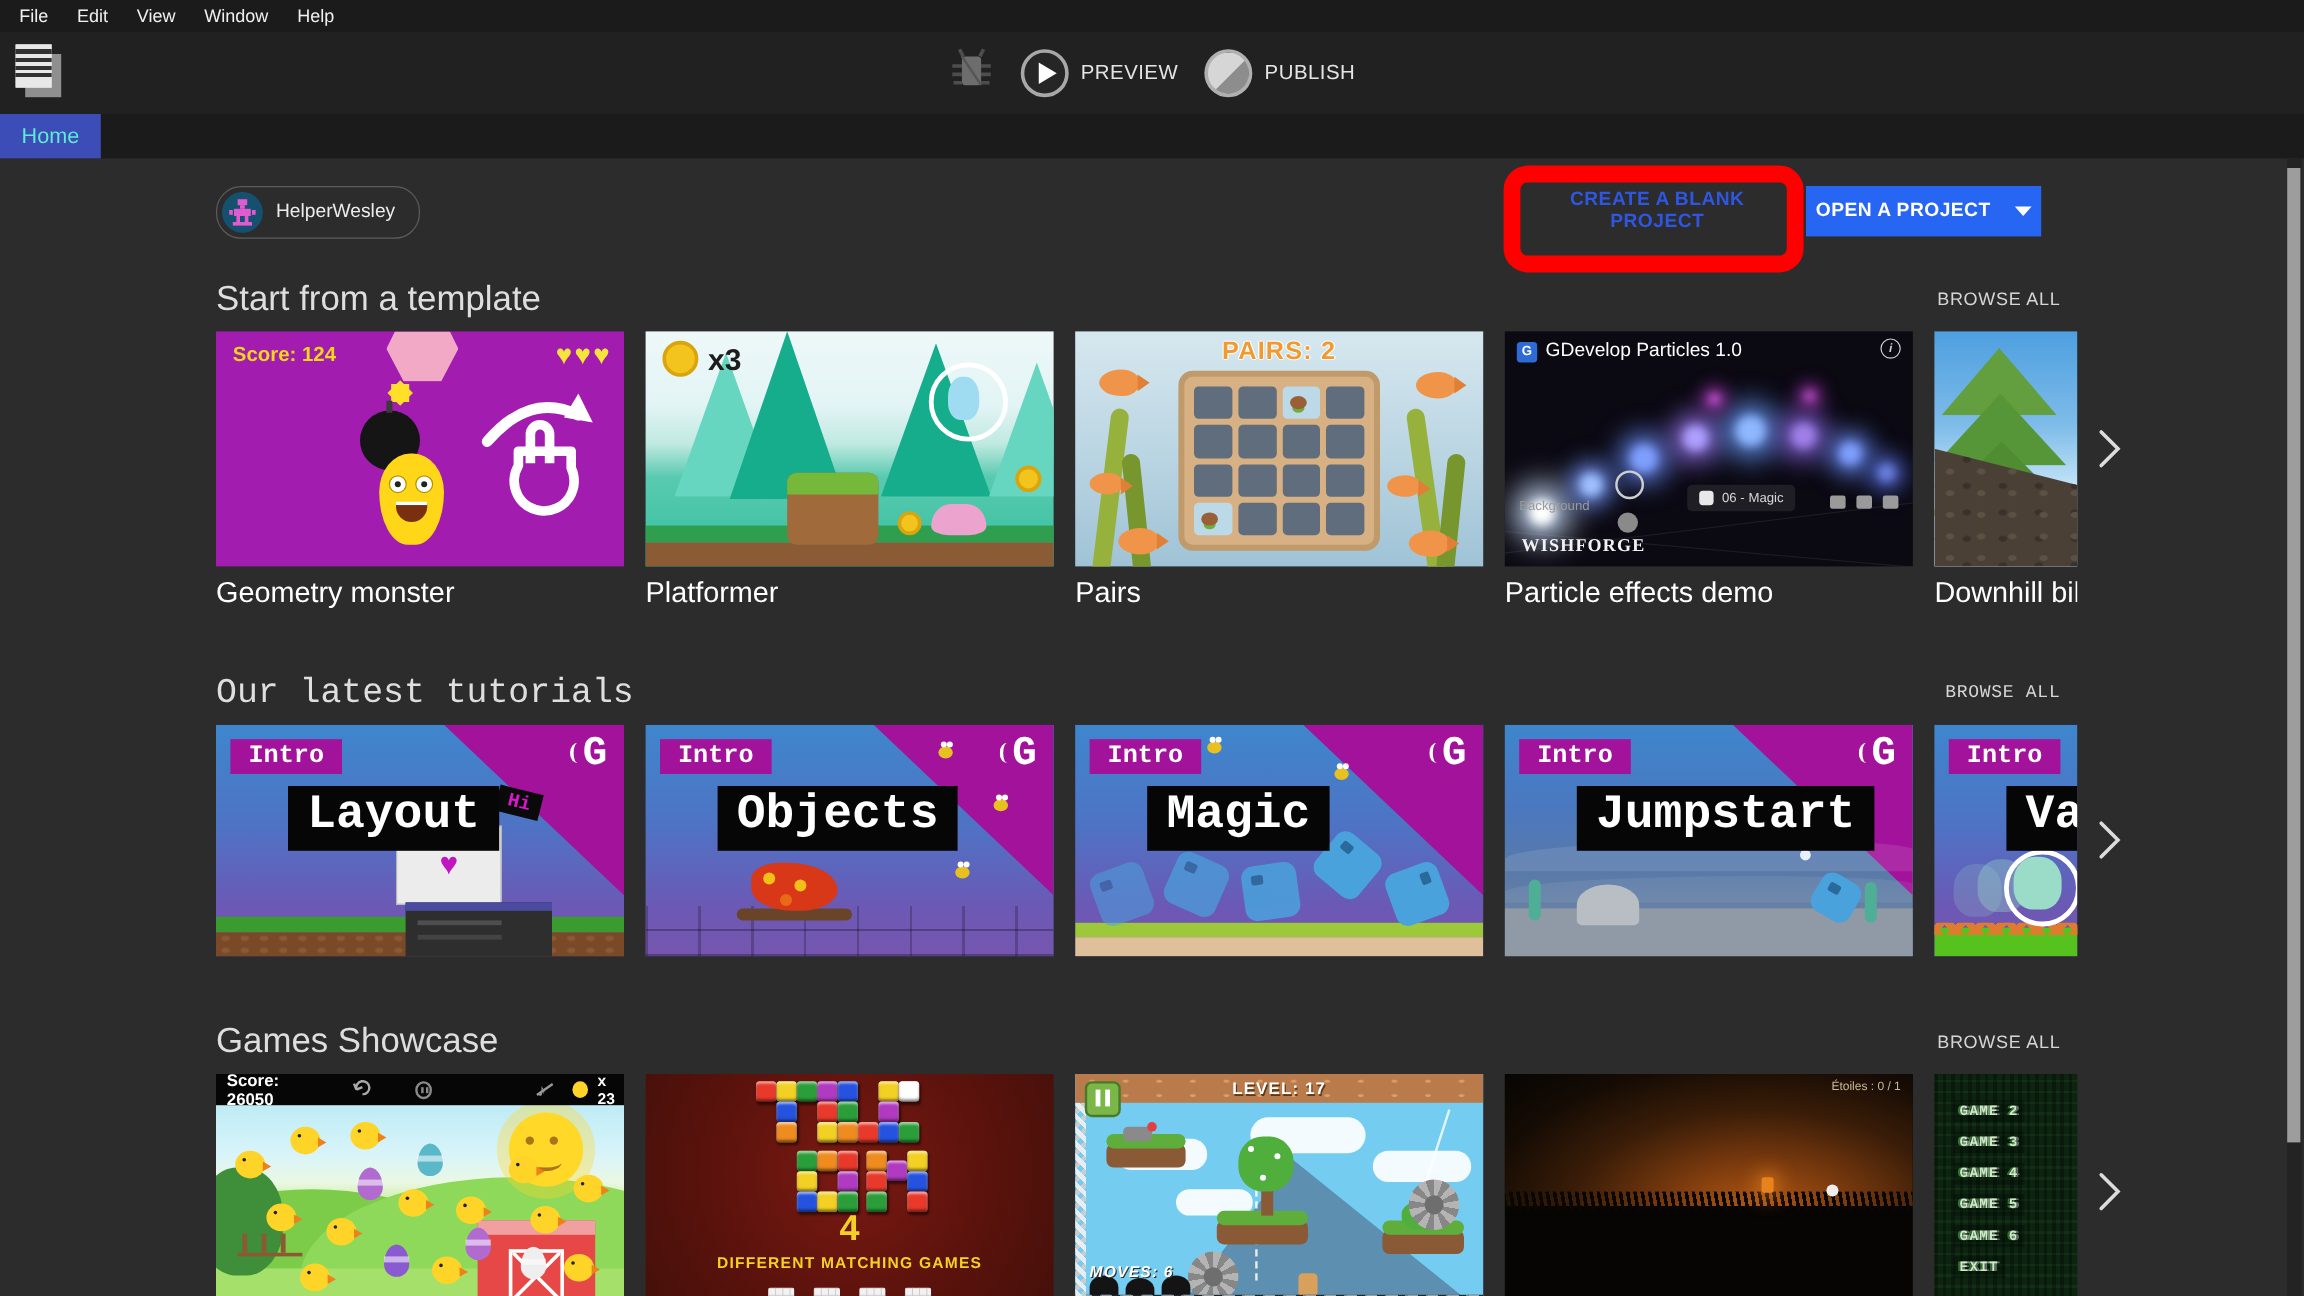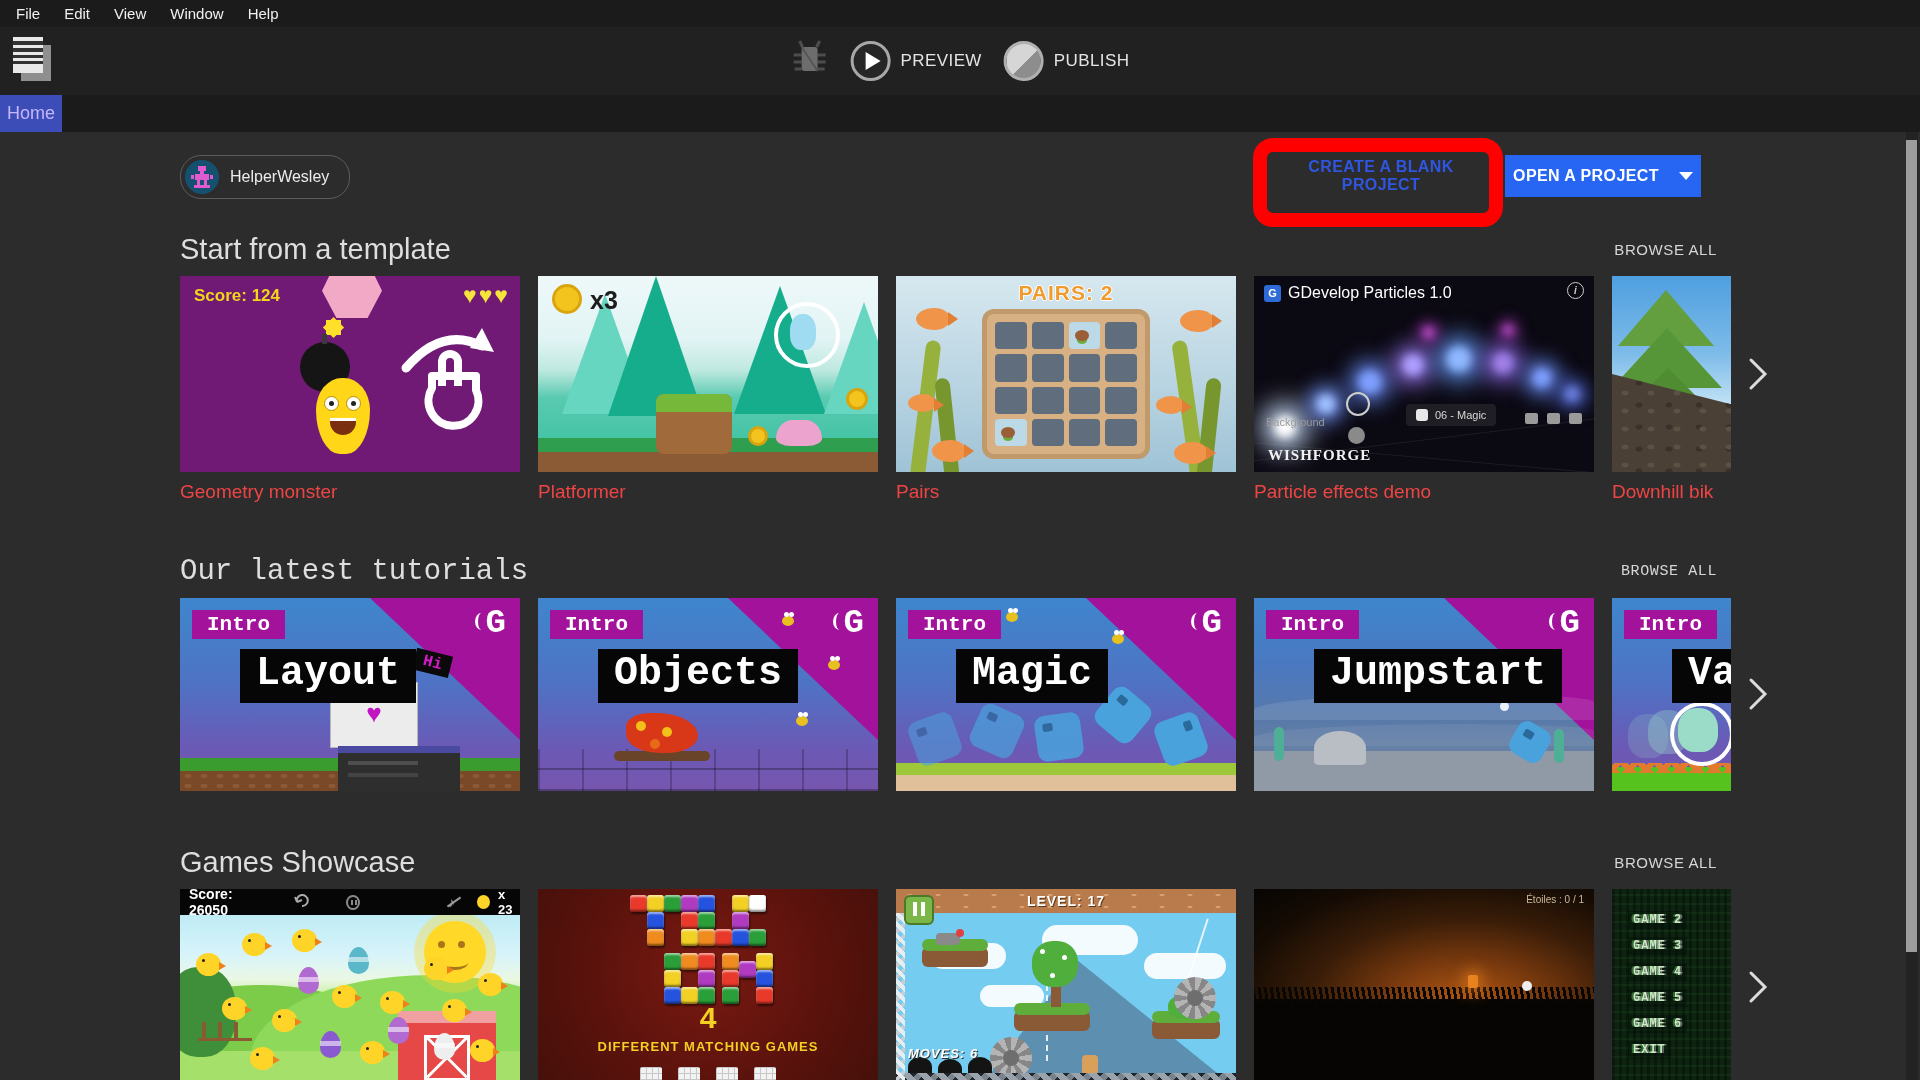--- a/index.html
+++ b/index.html
@@ -16,21 +16,21 @@
   .toolbar-center{position:absolute;left:50%;top:0;height:100%;transform:translateX(-50%);
                   display:flex;align-items:center;gap:22px;}
   .tb-group{display:flex;align-items:center;gap:10px;}
   .tb-label{color:#e4e4e4;font-size:17px;letter-spacing:.4px;}
   .play-circle{width:40px;height:40px;border-radius:50%;border:3px solid #a8a8a8;background:#262626;
                box-sizing:border-box;display:flex;align-items:center;justify-content:center;}
   .play-tri{width:0;height:0;border-left:15px solid #fff;border-top:9px solid transparent;border-bottom:9px solid transparent;margin-left:4px;}
   .publish-circle{width:40px;height:40px;border-radius:50%;border:3px solid #b0b0b0;box-sizing:border-box;
                   background:linear-gradient(135deg,#d6d6d6 54%,#8d8d8d 55%);}
   .tabstrip{height:37px;background:#1b1b1b;display:flex;}
-  .tab-home{width:62px;background:#3d4db7;color:#c4b5fd;font-size:18px;display:flex;align-items:center;justify-content:center;}
+  .tab-home{width:84px;background:#3d4db7;color:#5eead4;font-size:18px;display:flex;align-items:center;justify-content:center;}
   
   .header-row{position:relative;height:42px;margin:23px 0 0 180px;width:1551px;}
   .user-chip{position:absolute;left:0;top:0;height:42px;border:1px solid #5c5c5c;border-radius:21px;
              display:flex;align-items:center;gap:11px;padding:0 20px 0 4px;}
   .avatar{width:34px;height:34px;border-radius:50%;background:#15506e;overflow:hidden;flex:0 0 auto;}
   .username{color:#ececec;font-size:16px;}
   .header-actions{position:absolute;right:30px;top:0;height:42px;display:flex;align-items:center;}
   .create-btn{color:#2e56e0;font-size:16px;font-weight:700;letter-spacing:.4px;width:220px;text-align:center;}
   .open-btn{margin-left:14px;width:196px;height:42px;background:#2766f2;color:#fff;font-size:16px;font-weight:700;
             letter-spacing:.4px;display:flex;align-items:center;justify-content:center;gap:20px;}
@@ -40,26 +40,26 @@
   
   .section{margin-left:180px;width:1551px;position:relative;}
   .sec-templates{margin-top:36px;}  .sec-tutorials{margin-top:52px;font-family:Liberation Mono, monospace;}  .sec-showcase{margin-top:55px;}
   .sec-head{display:flex;justify-content:space-between;align-items:center;height:33px;}
   .sec-title{font-size:29px;color:#dedede;font-weight:400;}
   .browse{font-size:15px;color:#d6d6d6;letter-spacing:.6px;padding-right:14px;}
   .carousel{display:flex;gap:18px;overflow:hidden;margin-top:10px;width:1551px;}
   .card{flex:0 0 340px;}
   .thumb{width:340px;height:196px;position:relative;overflow:hidden;}
   .thumb-tut{height:193px;}
-  .caption{margin-top:9px;font-size:19px;color:#ef4444;white-space:nowrap;}
+  .caption{margin-top:9px;font-size:24px;color:#ffffff;white-space:nowrap;}
   .chev{position:absolute;right:-46px;width:40px;height:40px;background:none;border:none;padding:0;}
   .chev-1{top:121px;} .chev-2{top:119px;} .chev-3{top:121px;}
   .p{position:absolute;}
   
-  .t-gm{background:#701a75;}
+  .t-gm{background:#a21caf;}
   .gm-score{left:14px;top:10px;color:#f2d619;font-weight:700;font-size:17px;}
   .gm-gem{left:142px;top:0;width:60px;height:42px;background:#f2a9c6;clip-path:polygon(12% 0,88% 0,100% 35%,76% 100%,24% 100%,0 35%);}
   .gm-hearts{right:10px;top:6px;color:#f5e43c;font-size:23px;letter-spacing:2px;}
   .gm-bomb{left:120px;top:66px;width:50px;height:50px;background:#151515;border-radius:50%;}
   .gm-bomb::after{content:"";position:absolute;left:22px;top:-8px;width:5px;height:10px;background:#3a3a3a;}
   .gm-spark{left:146px;top:44px;width:15px;height:15px;background:#ffdf2a;transform:rotate(45deg);}
   .gm-spark::after{content:"";position:absolute;inset:0;background:#ffdf2a;transform:rotate(45deg);}
   .gm-blob{left:136px;top:102px;width:54px;height:76px;background:#ffd718;border-radius:48% 48% 44% 44%/42% 42% 58% 58%;}
   .gm-eye{top:18px;width:13px;height:13px;background:#fff;border-radius:50%;border:1px solid #b89000;}
   .gm-eye::after{content:"";position:absolute;left:4px;top:4px;width:5px;height:5px;background:#222;border-radius:50%;}

